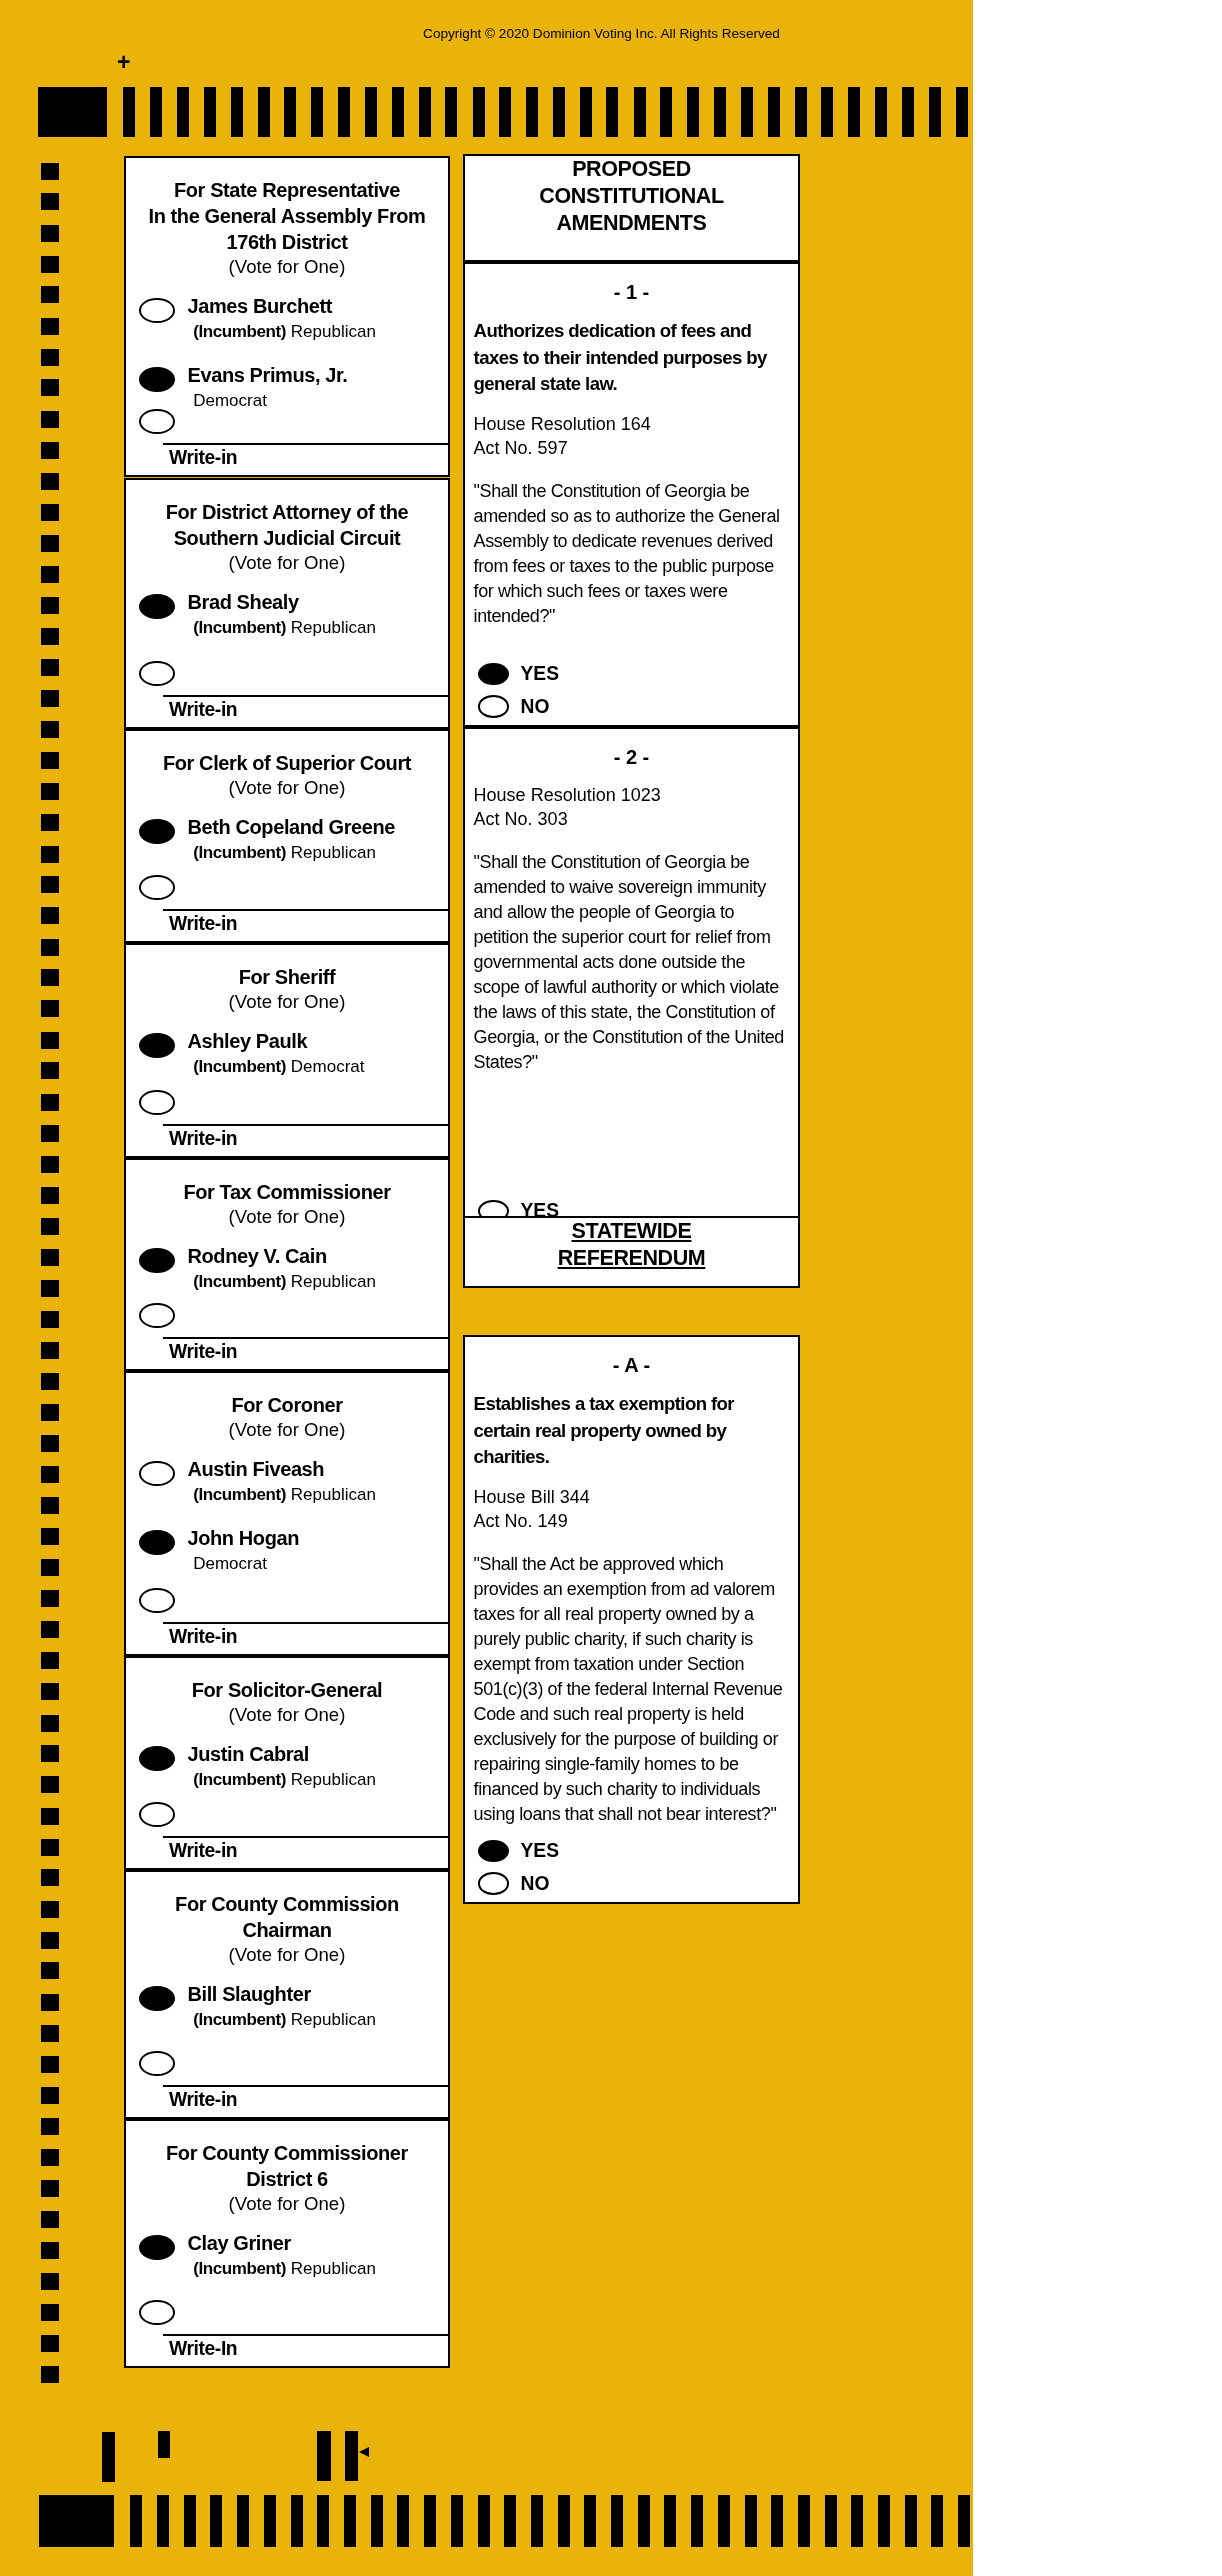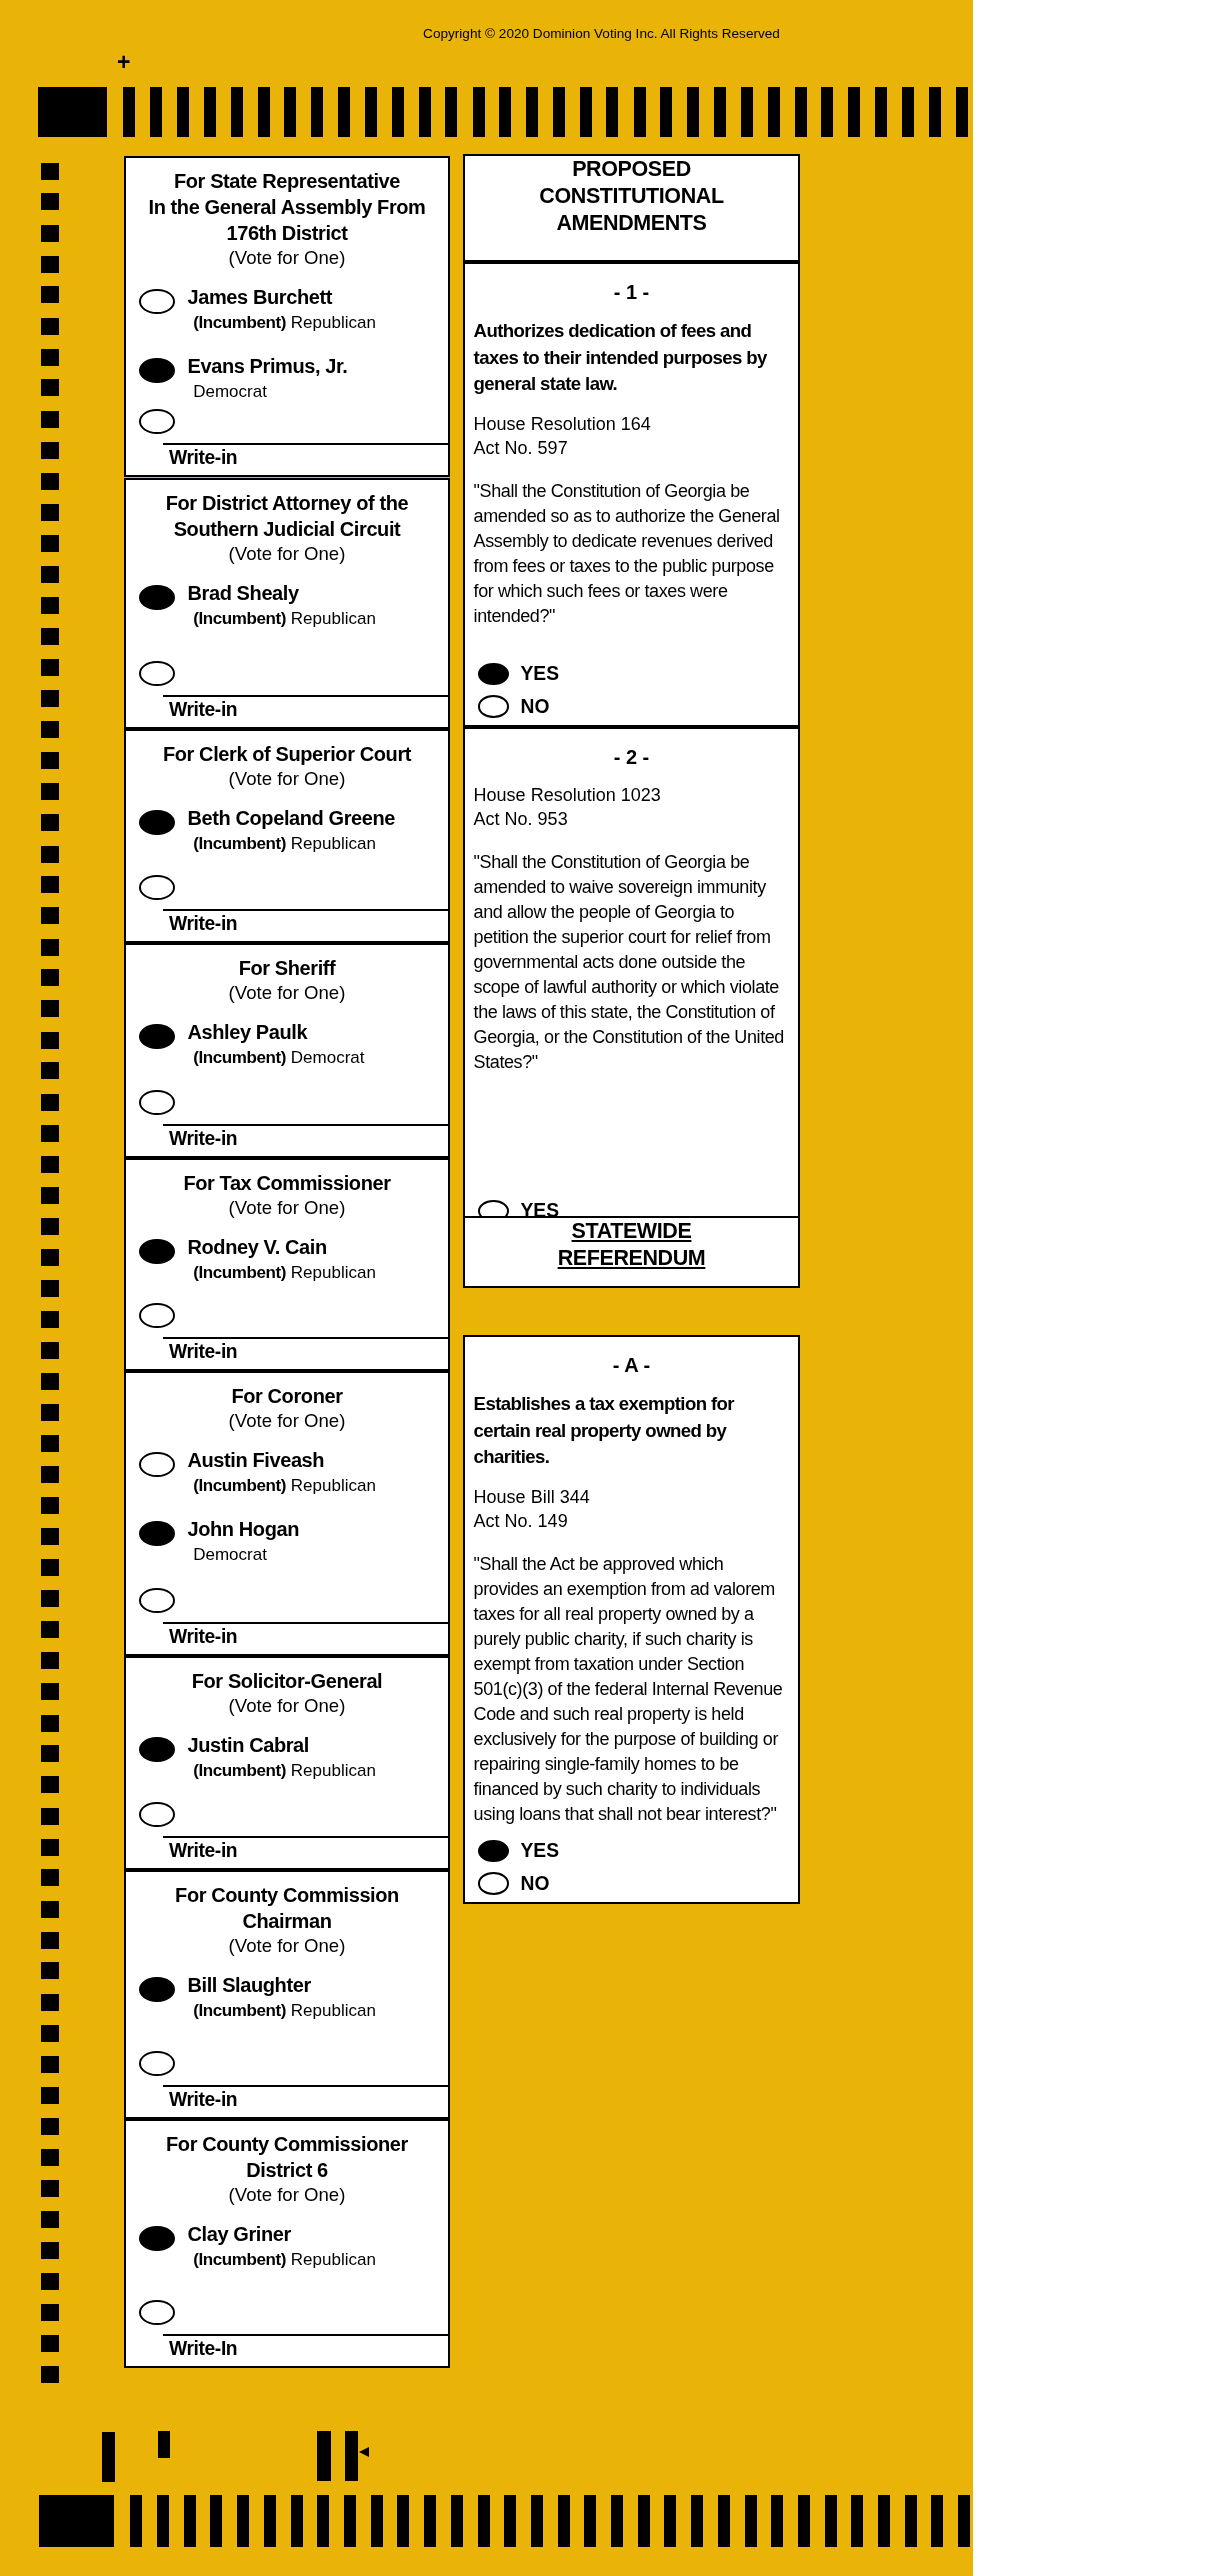--- a/index.html
+++ b/index.html
@@ -3,21 +3,21 @@
 <meta charset="utf-8">
 <style>
   html,body{margin:0;padding:0;background:#fff}
   #ballot{position:relative;width:973px;height:2576px;background:#eab308;color:#000;
           font-family:"Liberation Sans",sans-serif;overflow:hidden}
   .mark{position:absolute;background:#000}
   .copyright{position:absolute;top:26px;left:0;width:1203px;text-align:center;font-size:13.6px;letter-spacing:0}
   .plus{position:absolute;left:117px;top:49px;font-size:23px;font-weight:bold}
   
   .race{position:absolute;left:124px;width:326px;border:2.1px solid #000;box-sizing:border-box;background:#fff;overflow:hidden}
-  .race-title{font-weight:bold;font-size:20px;line-height:26px;text-align:center;letter-spacing:-0.4px;padding-top:10px}
+  .race-title{font-weight:bold;font-size:20px;line-height:26px;text-align:center;letter-spacing:-0.4px;padding-top:19px}
   .vote-for{font-size:18.6px;line-height:23px;text-align:center;margin-bottom:17px}
   .cand{display:flex;margin-left:13px;height:69px;align-items:flex-start}
   .oval{width:31.5px;height:21.5px;border:2.1px solid #000;border-radius:50%;flex:none;background:#fff}
   .oval.filled{background:#000}
   .cand .oval{margin-top:2.9px;margin-right:13px}
   .cand-name{font-weight:bold;font-size:20px;letter-spacing:-0.4px;line-height:23px}
   .cand-sub{font-size:17px;line-height:21.5px;margin-left:5.7px;margin-top:2.9px}
   .cand-sub b{letter-spacing:-0.4px}
   .writein{position:absolute;left:0;right:0;bottom:2.9px}
   .writein .oval{margin-left:13px}
@@ -492,21 +492,21 @@
         <div class="opt">
           <div class="oval"></div>
           <div class="opt-label">NO</div>
         </div>
       </div>
     </div>
     <div class="rc" style="top: 727px; height: 537px;">
       <div class="m-number">- 2 -</div>
       <div class="m-auth">
         <div>House Resolution 1023</div>
-        <div>Act No. 953</div>
+        <div>Act No. 303</div>
       </div>
       <div class="m-q">"Shall the Constitution of Georgia be amended to waive sovereign immunity and allow the people of Georgia to petition the superior court for relief from governmental acts done outside the scope of lawful authority or which violate the laws of this state, the Constitution of Georgia, or the Constitution of the United States?"</div>
       <div class="opts">
         <div class="opt">
           <div class="oval"></div>
           <div class="opt-label">YES</div>
         </div>
         <div class="opt">
           <div class="oval filled"></div>
           <div class="opt-label">NO</div>

